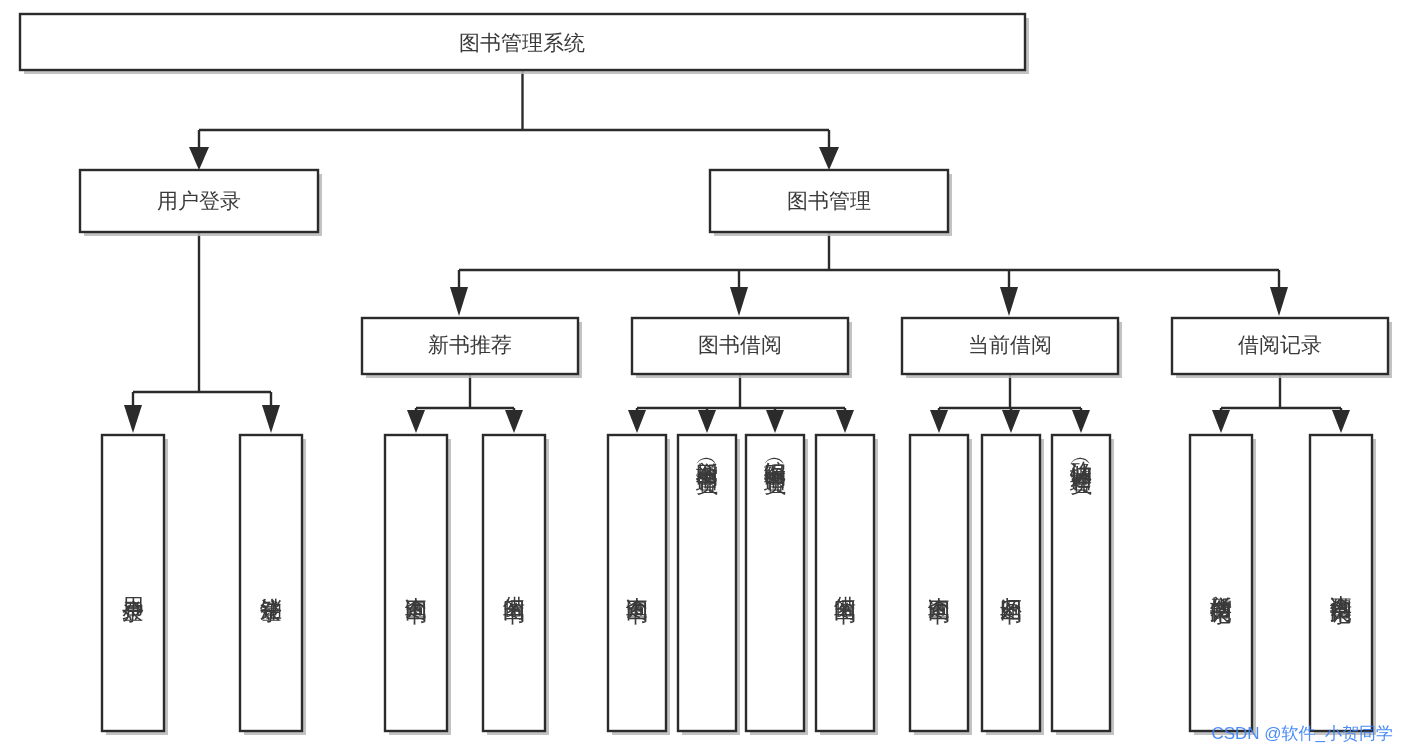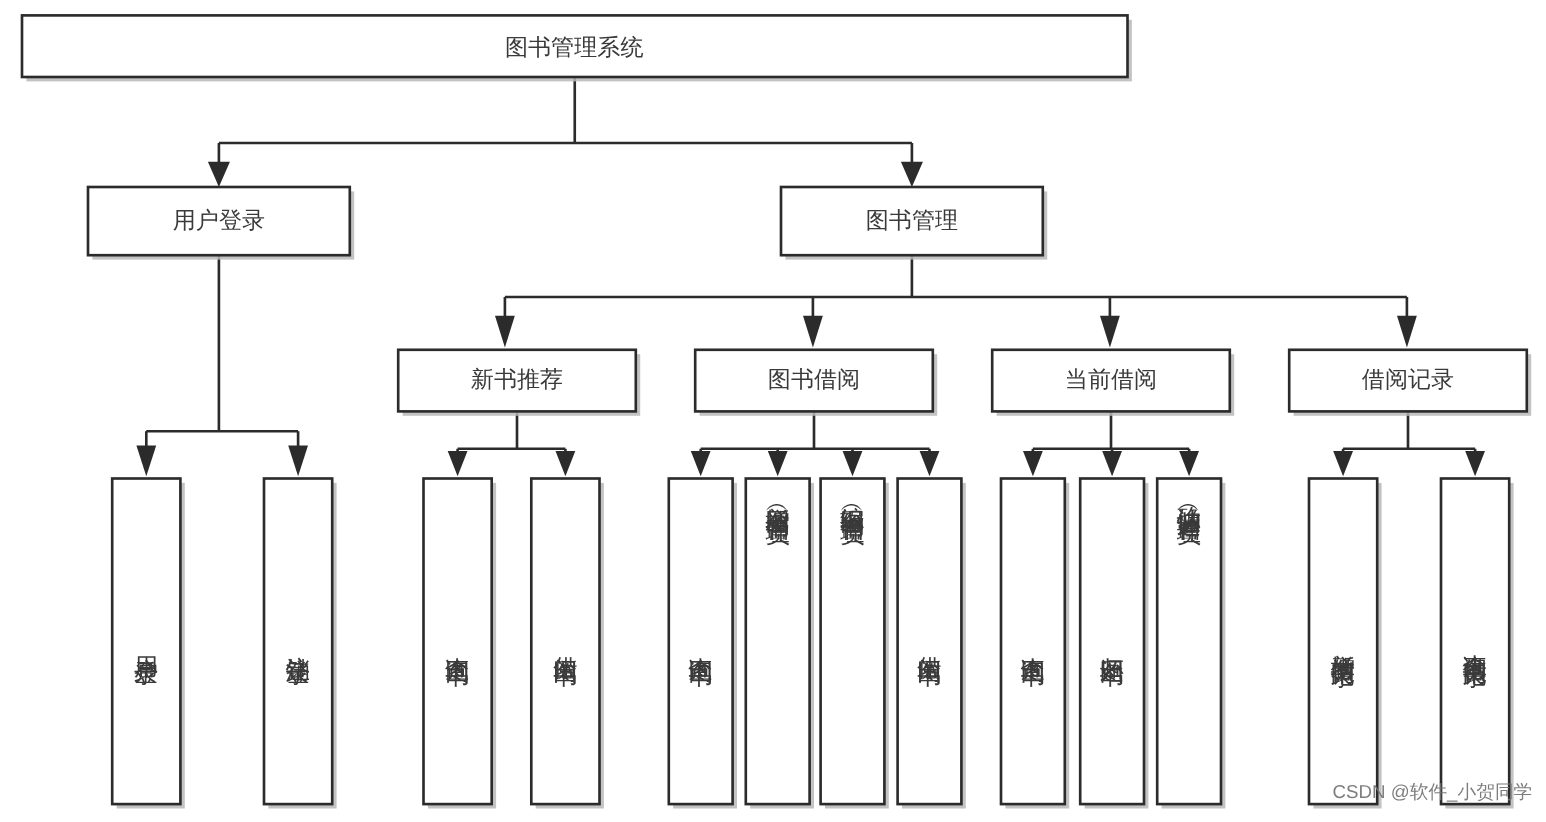--- a/index.html
+++ b/index.html
@@ -67,24 +67,24 @@
     font-size: 22px;
     line-height: 1.08;
     color: #3a3a3a;
     letter-spacing: 2px;
     white-space: nowrap;
     text-align: center;
   }
   .watermark {
     position: absolute;
     right: 12px;
-    bottom: 16px;
+    bottom: 2px;
     font-family: "Liberation Sans", "DejaVu Sans", sans-serif;
     font-size: 17px;
-    color: #737373;
+    color: #3b82f6;
     opacity: 0.92;
     white-space: nowrap;
     pointer-events: none;
   }
 </style>
 </head>
 <body>
 
 <div id="diagram-root">
 

